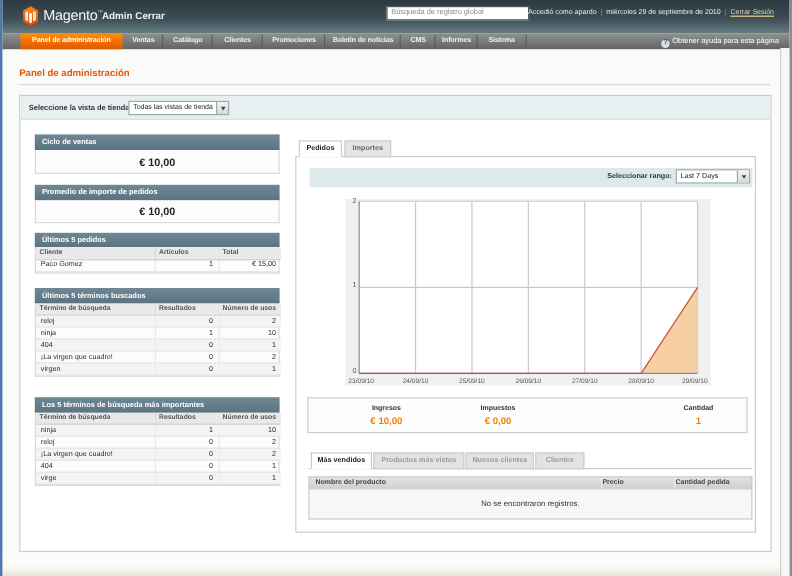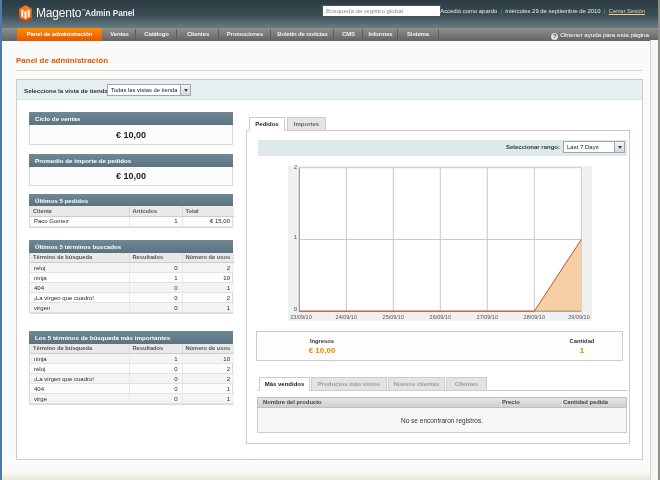--- a/index.html
+++ b/index.html
@@ -101,21 +101,21 @@
           <stop offset="0" stop-color="#f8891f"></stop>
             <stop offset="1" stop-color="#d94708"></stop>
         </linearGradient>
       </defs>
       <path d="M14 0 L28 8 V28 L14 36 L0 28 V8 Z" fill="url(#lg1)" stroke="#b04208" stroke-width="1"></path>
       <path d="M4.5 11.5 L9.5 8.6 V27.5 L4.5 25 Z" fill="#fdeede"></path>
       <path d="M11.5 13.5 L14 12 L16.5 13.5 V29 L14 30.5 L11.5 29 Z" fill="#fdeede"></path>
       <path d="M18.5 8.6 L23.5 11.5 V25 L18.5 27.5 Z" fill="#fdeede"></path>
     </svg>
     <div class="abs" id="logotxt">Magento<span id="logotm">™</span></div>
-    <div class="abs" id="admintxt">Admin Panel</div>
+    <div class="abs" id="admintxt">Admin Cerrar</div>
     <div class="abs" id="search">Búsqueda de registro global</div>
     <div class="abs" id="hdrright">Accedió como apardo <span class="sep">&nbsp;|&nbsp;</span> miércoles 29 de septiembre de 2010 <span class="sep">&nbsp;|&nbsp;</span> <a>Cerrar Sesión</a></div>
   </div>
 
   <div class="abs" id="nav">
     <div class="navtab" id="navactive">Panel de administración</div>
     <div class="navtab" style="left:101px;width:33px;">Ventas</div>
     <div class="navtab" style="left:134px;width:41px;">Catálogo</div>
     <div class="navtab" style="left:175px;width:42px;">Clientes</div>
     <div class="navtab" style="left:217px;width:52px;">Promociones</div>
@@ -306,20 +306,24 @@
           <text x="246.3" y="153">28/09/10</text>
           <text x="291" y="153">29/09/10</text>
         </g>
       </svg>
     </div>
     <div class="abs" id="stats">
       <div class="st" style="left:20px">
           <div class="lb">Ingresos</div>
           <div class="vl">€ 10,00</div>
         </div>
+      <div class="st" style="left:113px">
+          <div class="lb">Impuestos</div>
+          <div class="vl">€ 0,00</div>
+        </div>
       <div class="st" style="left:280px">
           <div class="lb">Cantidad</div>
           <div class="vl">1</div>
         </div>
     </div>
     <div class="abs" id="grid">
       <div id="gridhead">
           <div class="c1">Nombre del producto</div>
           <div class="c2">Precio</div>
           <div class="c3">Cantidad pedida</div>

